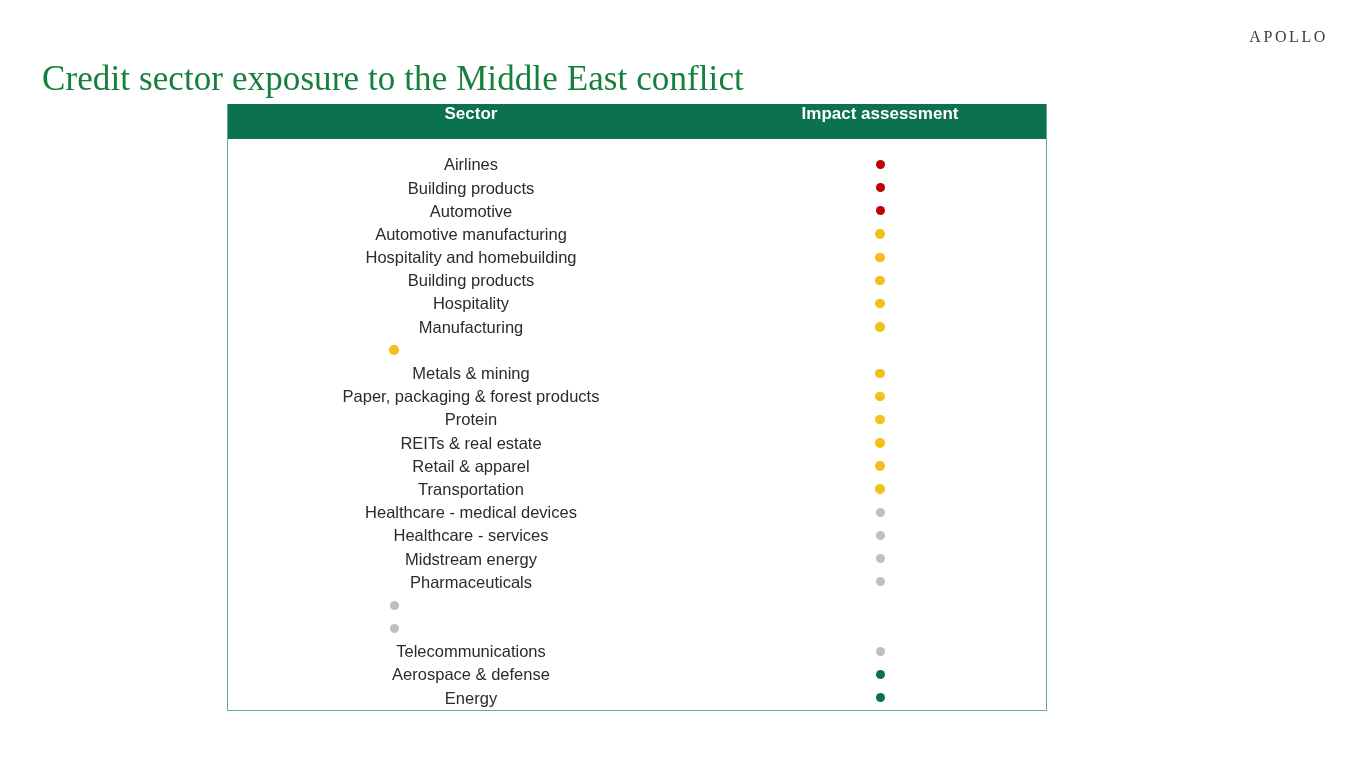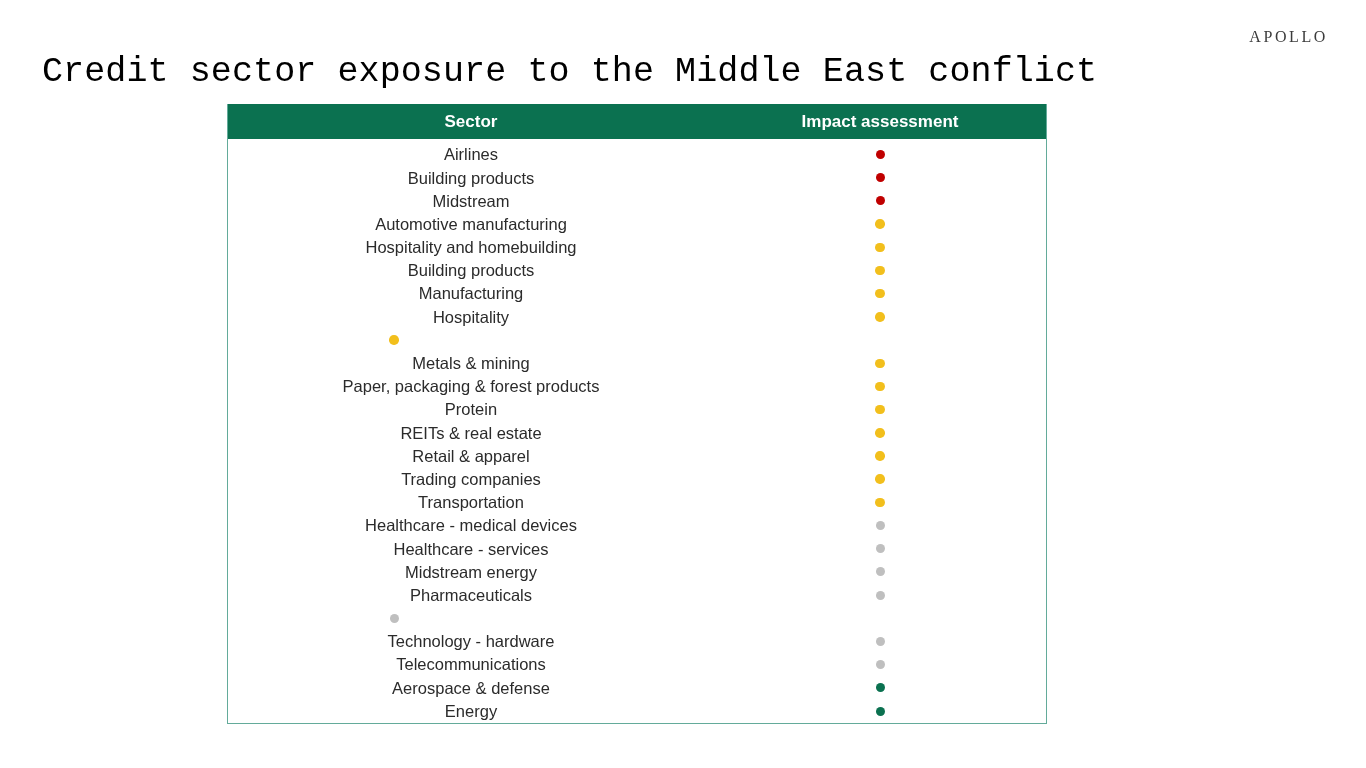--- a/index.html
+++ b/index.html
@@ -26,25 +26,25 @@
     color: #3b3b3b;
     font-weight: 400;
     text-transform: uppercase;
     white-space: nowrap;
   }
 
   
   #slide-title {
     position: absolute;
     left: 42px;
-    top: 29px;
-    font-family: Liberation Mono, monospace;
+    top: 36px;
+    font-family: Liberation Serif, serif;
     font-size: 35px;
     font-weight: 400;
-    color: #000000;
+    color: #15803d;
     letter-spacing: 0.1px;
     white-space: nowrap;
   }
 
   
   #impact-table {
     position: absolute;
     left: 227px;
     top: 104px;
     width: 820px;
@@ -52,34 +52,34 @@
     border-right: 1.2px solid #63ab9a;
     border-bottom: 1.2px solid #63ab9a;
     box-sizing: border-box;
     background: #ffffff;
   }
 
   .table-header-row {
     display: flex;
     background: #0b7150;
     height: 35px;
-    align-items: center;
+    align-items: flex-start;
   }
   .th {
     color: #ffffff;
     font-size: 17px;
     font-weight: bold;
     text-align: center;
     font-family: "Liberation Sans", sans-serif;
   }
   .col-sector  { width: 486px; }
   .col-impact  { width: 332px; }
 
   .table-body {
-    padding-top: 4px;
+    padding-top: 14px;
   }
   .table-row {
     display: flex;
     align-items: center;
     height: 23.2px;
   }
   .cell-sector {
     width: 486px;
     text-align: center;
     font-size: 16.5px;
@@ -124,21 +124,21 @@
           <span class="impact-dot dot-red"></span>
         </div>
       </div>
       <div class="table-row">
         <div class="cell-sector">Building products</div>
         <div class="cell-impact">
           <span class="impact-dot dot-red"></span>
         </div>
       </div>
       <div class="table-row">
-        <div class="cell-sector">Midstream</div>
+        <div class="cell-sector">Automotive</div>
         <div class="cell-impact">
           <span class="impact-dot dot-red"></span>
         </div>
       </div>
       <div class="table-row">
         <div class="cell-sector">Automotive manufacturing</div>
         <div class="cell-impact">
           <span class="impact-dot dot-yellow"></span>
         </div>
       </div>
@@ -148,32 +148,32 @@
           <span class="impact-dot dot-yellow"></span>
         </div>
       </div>
       <div class="table-row">
         <div class="cell-sector">Building products</div>
         <div class="cell-impact">
           <span class="impact-dot dot-yellow"></span>
         </div>
       </div>
       <div class="table-row">
+        <div class="cell-sector">Hospitality</div>
+        <div class="cell-impact">
+          <span class="impact-dot dot-yellow"></span>
+        </div>
+      </div>
+      <div class="table-row">
         <div class="cell-sector">Manufacturing</div>
         <div class="cell-impact">
           <span class="impact-dot dot-yellow"></span>
         </div>
       </div>
       <div class="table-row">
-        <div class="cell-sector">Hospitality</div>
-        <div class="cell-impact">
-          <span class="impact-dot dot-yellow"></span>
-        </div>
-      </div>
-      <div class="table-row">
         <div class="cell-impact">
           <span class="impact-dot dot-yellow"></span>
         </div>
       </div>
       <div class="table-row">
         <div class="cell-sector">Metals &amp; mining</div>
         <div class="cell-impact">
           <span class="impact-dot dot-yellow"></span>
         </div>
       </div>
@@ -195,26 +195,20 @@
           <span class="impact-dot dot-yellow"></span>
         </div>
       </div>
       <div class="table-row">
         <div class="cell-sector">Retail &amp; apparel</div>
         <div class="cell-impact">
           <span class="impact-dot dot-yellow"></span>
         </div>
       </div>
       <div class="table-row">
-        <div class="cell-sector">Trading companies</div>
-        <div class="cell-impact">
-          <span class="impact-dot dot-yellow"></span>
-        </div>
-      </div>
-      <div class="table-row">
         <div class="cell-sector">Transportation</div>
         <div class="cell-impact">
           <span class="impact-dot dot-yellow"></span>
         </div>
       </div>
       <div class="table-row">
         <div class="cell-sector">Healthcare - medical devices</div>
         <div class="cell-impact">
           <span class="impact-dot dot-gray"></span>
         </div>
@@ -236,21 +230,20 @@
         <div class="cell-impact">
           <span class="impact-dot dot-gray"></span>
         </div>
       </div>
       <div class="table-row">
         <div class="cell-impact">
           <span class="impact-dot dot-gray"></span>
         </div>
       </div>
       <div class="table-row">
-        <div class="cell-sector">Technology - hardware</div>
         <div class="cell-impact">
           <span class="impact-dot dot-gray"></span>
         </div>
       </div>
       <div class="table-row">
         <div class="cell-sector">Telecommunications</div>
         <div class="cell-impact">
           <span class="impact-dot dot-gray"></span>
         </div>
       </div>

